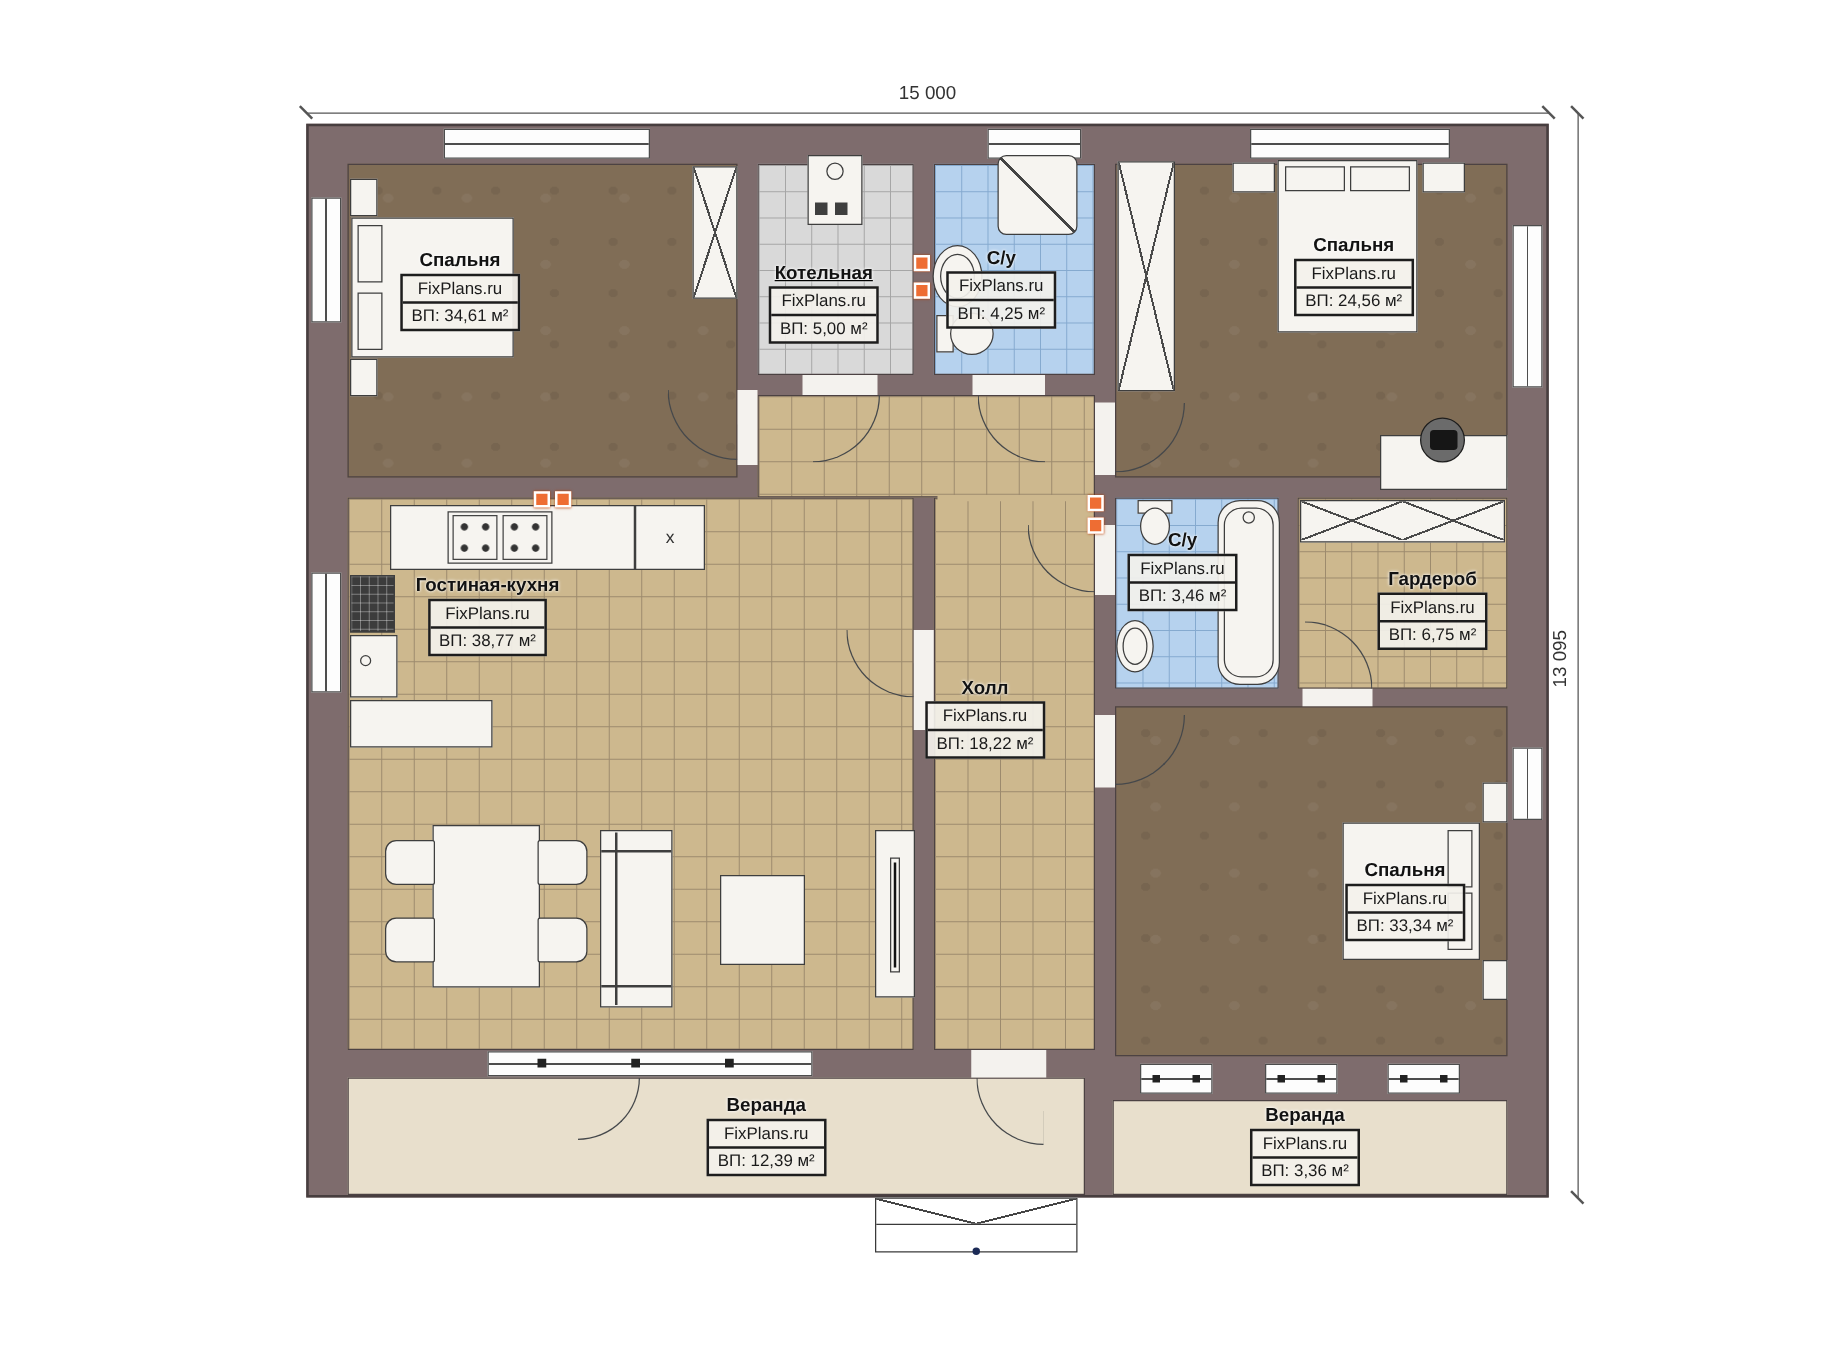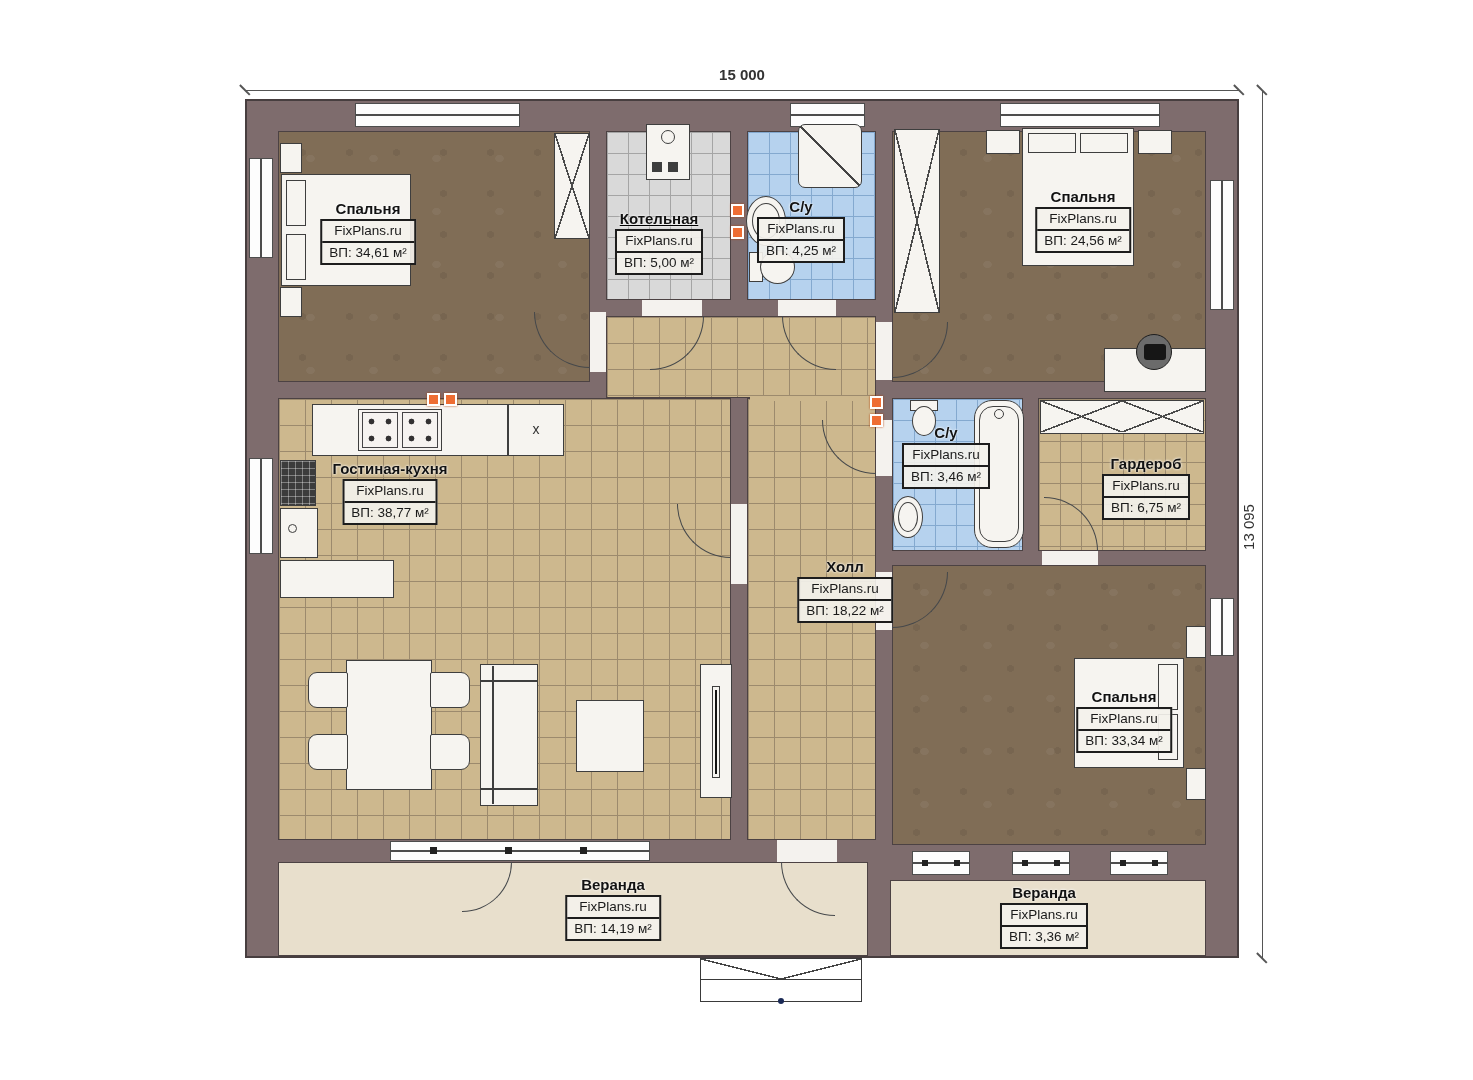--- a/index.html
+++ b/index.html
@@ -80,21 +80,21 @@
   .steps .dot{position:absolute;left:50%;bottom:-3px;width:6px;height:6px;margin-left:-3px;border-radius:50%;background:#1b2a56;}
 </style>
 </head>
 <body>
 
 <div id="plan">
 
   <div class="dimline" style="left:245px;top:90px;width:994px;height:1.4px;"></div>
   <div class="tick" style="left:238px;top:89px;"></div>
   <div class="tick" style="left:1232px;top:89px;"></div>
-  <div class="dimtext" style="left:742px;top:66px;transform:translateX(-50%);font-weight:bold;">15 000</div>
+  <div class="dimtext" style="left:742px;top:66px;transform:translateX(-50%);">15 000</div>
 
   <div class="dimline" style="left:1262px;top:90px;width:1.4px;height:868px;"></div>
   <div class="tick" style="left:1255px;top:89px;"></div>
   <div class="tick" style="left:1255px;top:957px;"></div>
   <div class="dimtext" style="left:1248px;top:527px;transform:translate(-50%,-50%) rotate(-90deg);">13 095</div>
 
   <div class="house"></div>
 
   <div class="floor brown" style="left:278px;top:131px;width:312px;height:251px;"></div>
   <div class="floor gray" style="left:606px;top:131px;width:125px;height:169px;"></div>
@@ -262,21 +262,21 @@
   <div class="rlabel" style="left:1083px;top:188px;">
     <div class="nm">Спальня</div>
     <div class="frame"><div class="cell">FixPlans.ru</div>
     <div class="cell">ВП: 24,56 м²</div></div>
   </div>
   <div class="rlabel" style="left:390px;top:460px;">
     <div class="nm">Гостиная-кухня</div>
     <div class="frame"><div class="cell">FixPlans.ru</div>
     <div class="cell">ВП: 38,77 м²</div></div>
   </div>
-  <div class="rlabel" style="left:845px;top:542px;margin-top:16px;">
+  <div class="rlabel" style="left:788px;top:542px;">
     <div class="nm">Холл</div>
     <div class="frame"><div class="cell">FixPlans.ru</div>
     <div class="cell">ВП: 18,22 м²</div></div>
   </div>
   <div class="rlabel" style="left:946px;top:424px;">
     <div class="nm">С/у</div>
     <div class="frame"><div class="cell">FixPlans.ru</div>
     <div class="cell">ВП: 3,46 м²</div></div>
   </div>
   <div class="rlabel" style="left:1146px;top:455px;">
@@ -285,21 +285,21 @@
     <div class="cell">ВП: 6,75 м²</div></div>
   </div>
   <div class="rlabel" style="left:1124px;top:688px;">
     <div class="nm">Спальня</div>
     <div class="frame"><div class="cell">FixPlans.ru</div>
     <div class="cell">ВП: 33,34 м²</div></div>
   </div>
   <div class="rlabel" style="left:613px;top:876px;">
     <div class="nm">Веранда</div>
     <div class="frame"><div class="cell">FixPlans.ru</div>
-    <div class="cell">ВП: 14,19 м²</div></div>
+    <div class="cell">ВП: 12,39 м²</div></div>
   </div>
   <div class="rlabel" style="left:1044px;top:884px;">
     <div class="nm">Веранда</div>
     <div class="frame"><div class="cell">FixPlans.ru</div>
     <div class="cell">ВП: 3,36 м²</div></div>
   </div>
 
 </div>
 
 </body></html>

